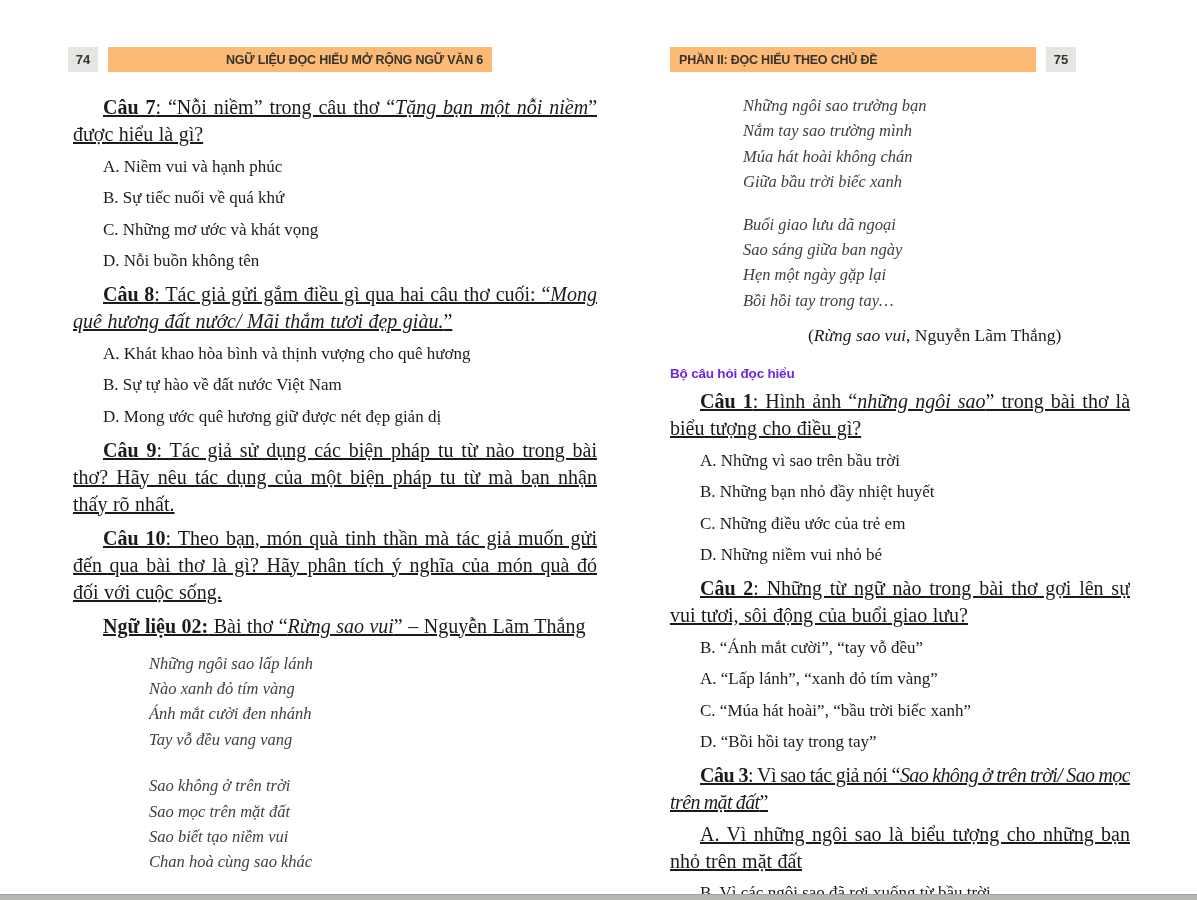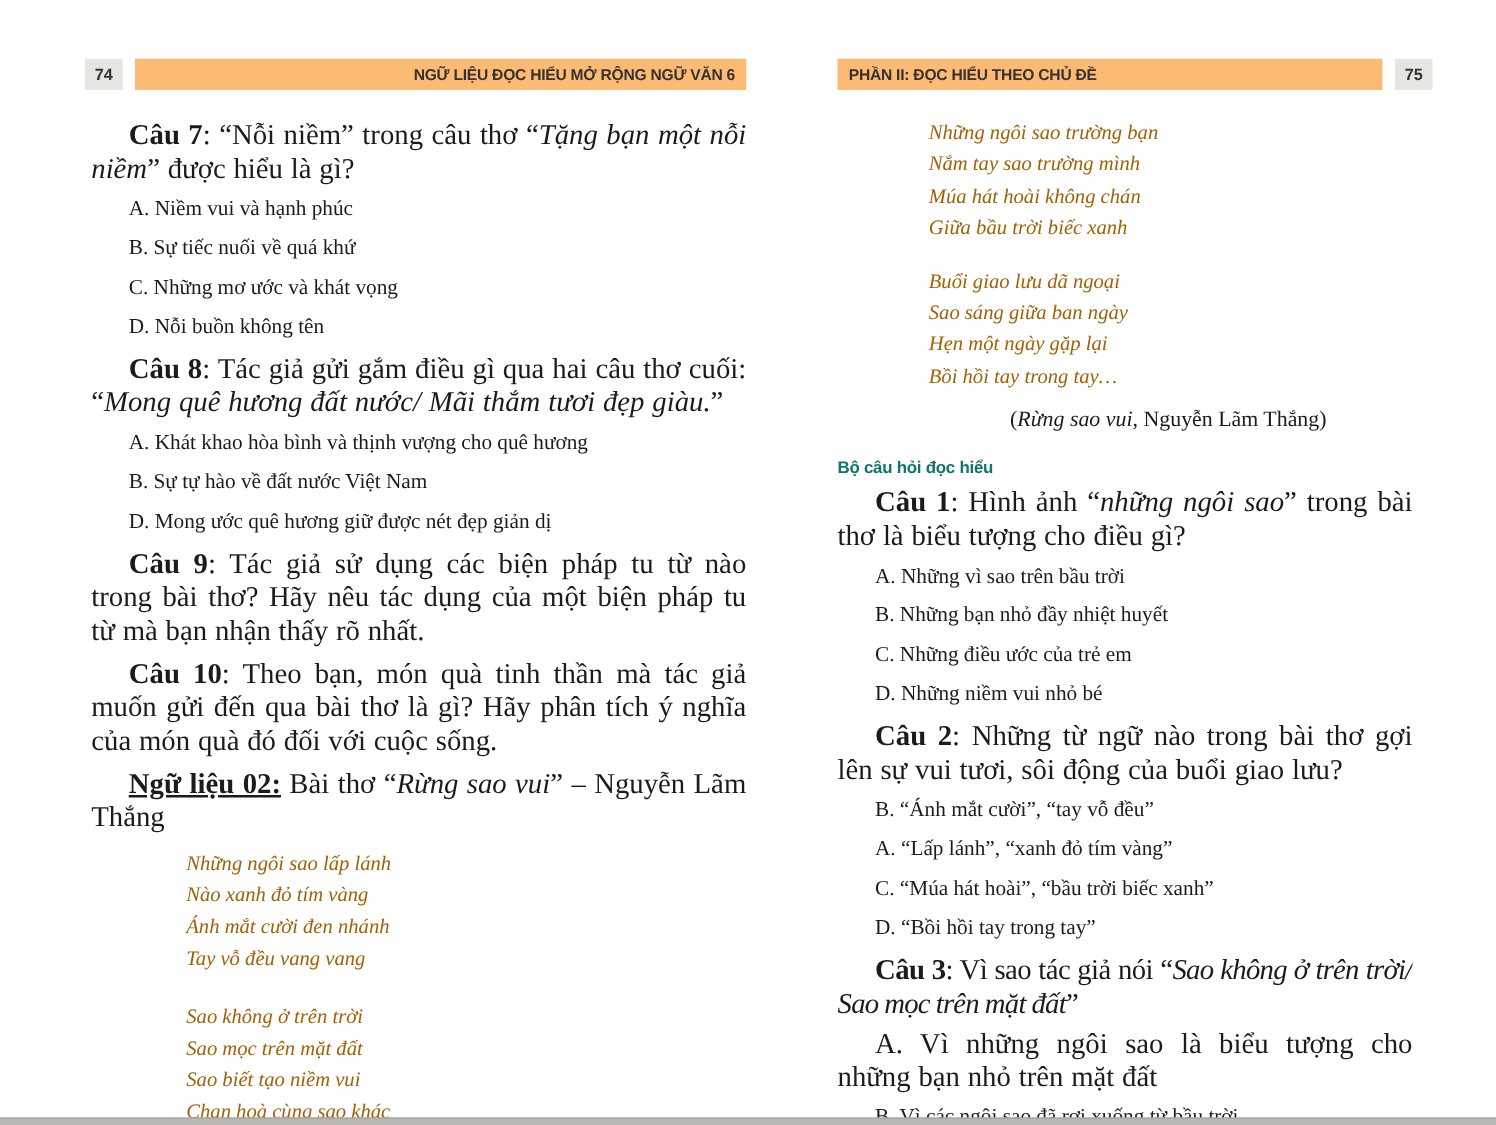--- a/index.html
+++ b/index.html
@@ -7,22 +7,22 @@
     width: 1197px; height: 900px;
     background: #ffffff;
     font-family: "Liberation Serif", "DejaVu Serif", serif;
     color: #1c1b19;
     position: relative;
     overflow: hidden;
   }
 
   
   .hdr { position: absolute; top: 47px; height: 25px; display: flex; }
-  .hdr-left  { left: 68px;  width: 529px; }
-  .hdr-right { left: 670px; width: 476px; }
+  .hdr-left  { left: 68px;  width: 424px; }
+  .hdr-right { left: 670px; width: 406px; }
   .pn-box {
     background: #e6e5e2; color: #343330;
     width: 30px; flex: 0 0 30px;
     display: flex; align-items: center; justify-content: center;
     font-family: "Liberation Sans", "DejaVu Sans", sans-serif;
     font-weight: bold; font-size: 13px;
   }
   .hdr-bar {
     background: #fdba74; flex: 1 1 auto;
     display: flex; align-items: center;
@@ -36,52 +36,53 @@
   .hdr-right .hdr-bar { padding-left: 9px; margin-right: 10px; }
 
   
   .content { position: absolute; top: 72px; overflow: hidden; }
   .content-left  { left: 73px;  width: 524px; height: 822px; padding-top: 15px; }
   .content-right { left: 670px; width: 460px; height: 822px; padding-top: 21px; }
 
   
   .para {
     margin: 7px 0 0 0;
-    font-size: 23px; line-height: 27px;
+    font-size: 20px; line-height: 27px;
     text-align: justify; text-indent: 30px;
     word-spacing: 0.5px;
+    text-decoration: underline;
   }
   .qlabel { font-weight: bold; }
   .underline { text-decoration: underline; }
   .option {
     padding-left: 30px;
     font-size: 17px; line-height: 27px;
     margin-top: 4.5px;
   }
   .tight { letter-spacing: -0.45px; word-spacing: -0.5px; }
   .tight i { letter-spacing: -0.6px; }
 
   .poem { margin-left: 76px; margin-top: 11px; }
   .poem.second { margin-top: 21px; }
   .poem-line {
     font-style: italic;
     font-size: 16.5px; line-height: 25.4px;
-    color: #a16207;
+    color: #404040;
   }
   .content-right .poem { margin-left: 73px; margin-top: 0; }
   .content-right .poem.second { margin-top: 17px; }
 
   .attribution {
     margin-left: 138px; margin-top: 9px;
     font-size: 17.5px; line-height: 27px;
   }
   .section-heading {
     font-family: "Liberation Sans", "DejaVu Sans", sans-serif;
     font-weight: bold; font-size: 13.5px; letter-spacing: -0.2px;
-    color: #0f766e;
+    color: #6d28d9;
     margin-top: 17px;
   }
 
   
   .bottom-strip {
     position: absolute; left: 0; right: 0; bottom: 0;
     height: 5px; background: #b8b7b4;
     border-top: 1px solid #a6a5a2;
   }
 </style>

